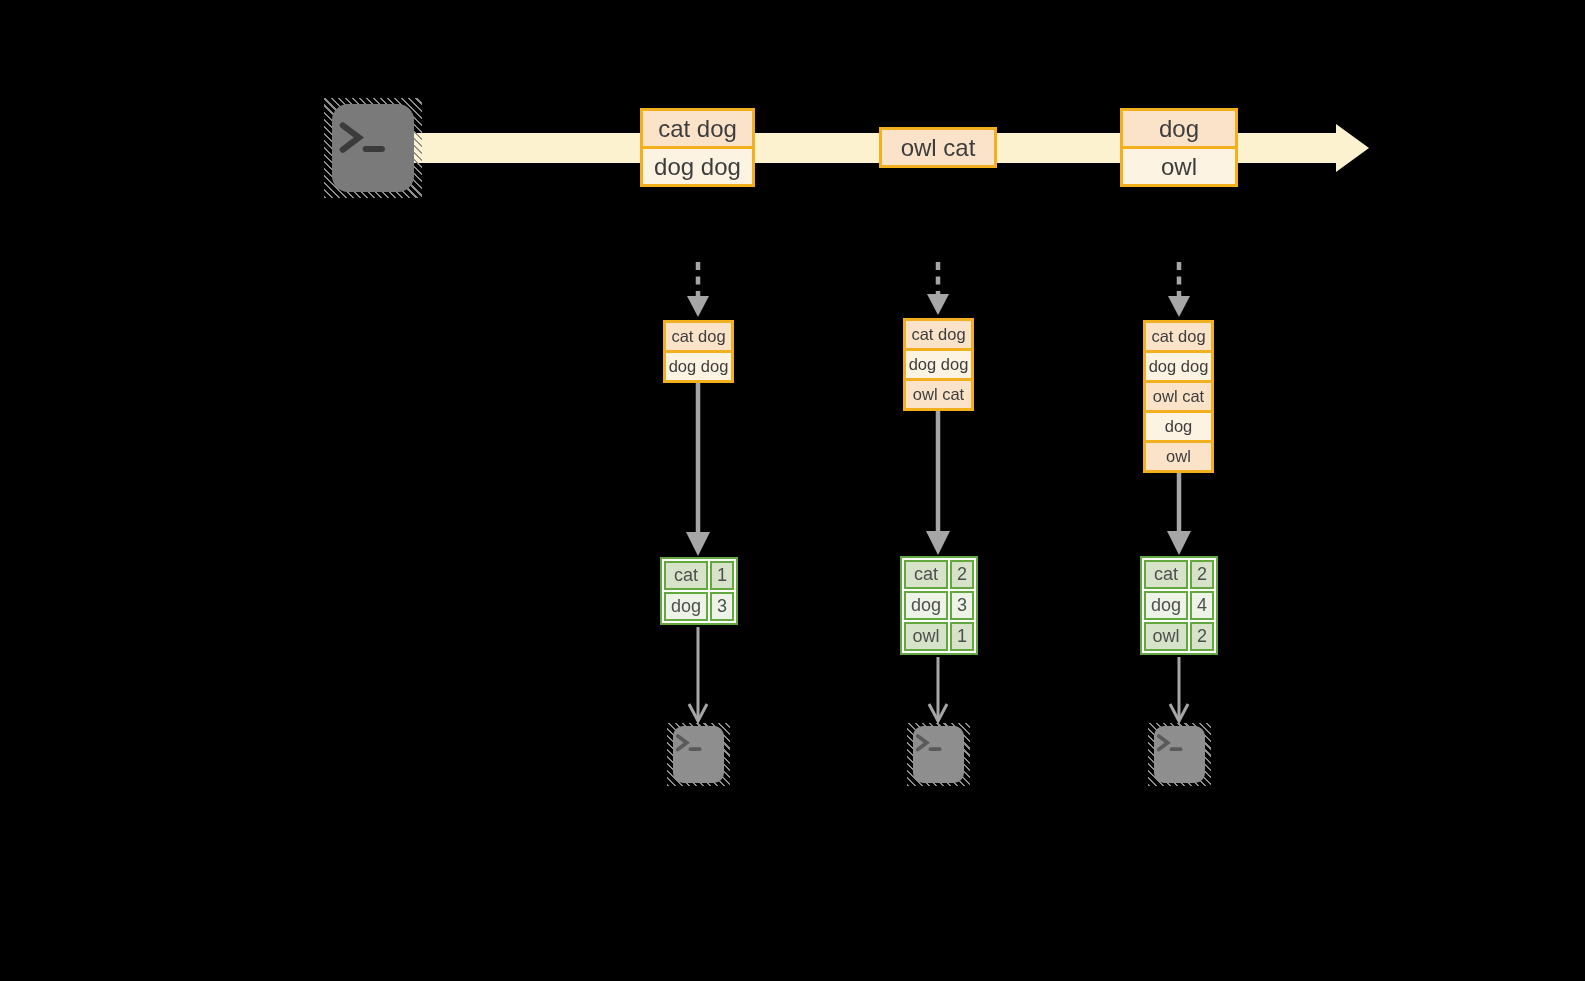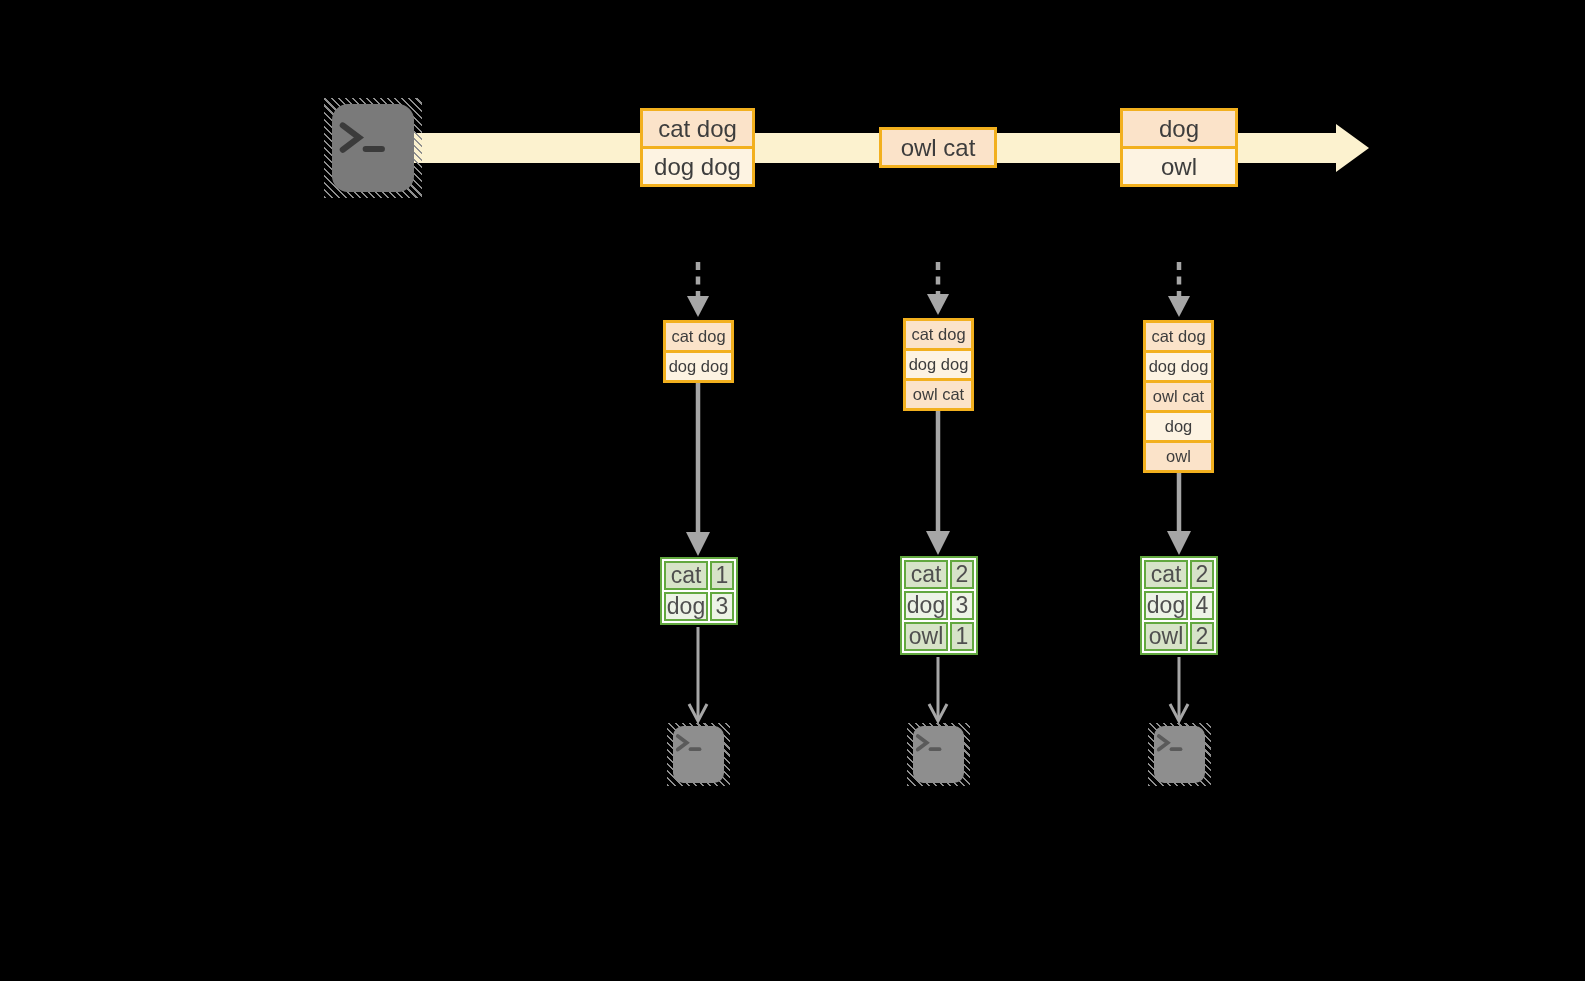--- a/index.html
+++ b/index.html
@@ -47,21 +47,21 @@
   .solid{stroke:#a6a6a6;stroke-width:4.5;}
   .thin {stroke:#a6a6a6;stroke-width:3;}
   .fillhead{fill:#a6a6a6;}
   .vhead{fill:none;stroke:#a6a6a6;stroke-width:3;}
 
   
   .gtable{position:absolute;z-index:3;border:2px solid #62a83f;background:#fff;
           padding:2px;display:flex;flex-direction:column;gap:2px;}
   .grow{display:flex;gap:2px;}
   .gcell{border:2px solid #62a83f;display:flex;align-items:center;justify-content:center;
-         height:25px;font-size:23px;color:#4f4f4f;}
+         height:25px;font-size:18px;color:#4f4f4f;}
   .gcell.word{width:40px;}
   .gcell.num{width:20px;}
   .grow:nth-child(odd)  .gcell{background:#d7e3c8;}
   .grow:nth-child(even) .gcell{background:#edf3e6;}
 </style>
 </head>
 <body>
 
 <div class="canvas">
 

